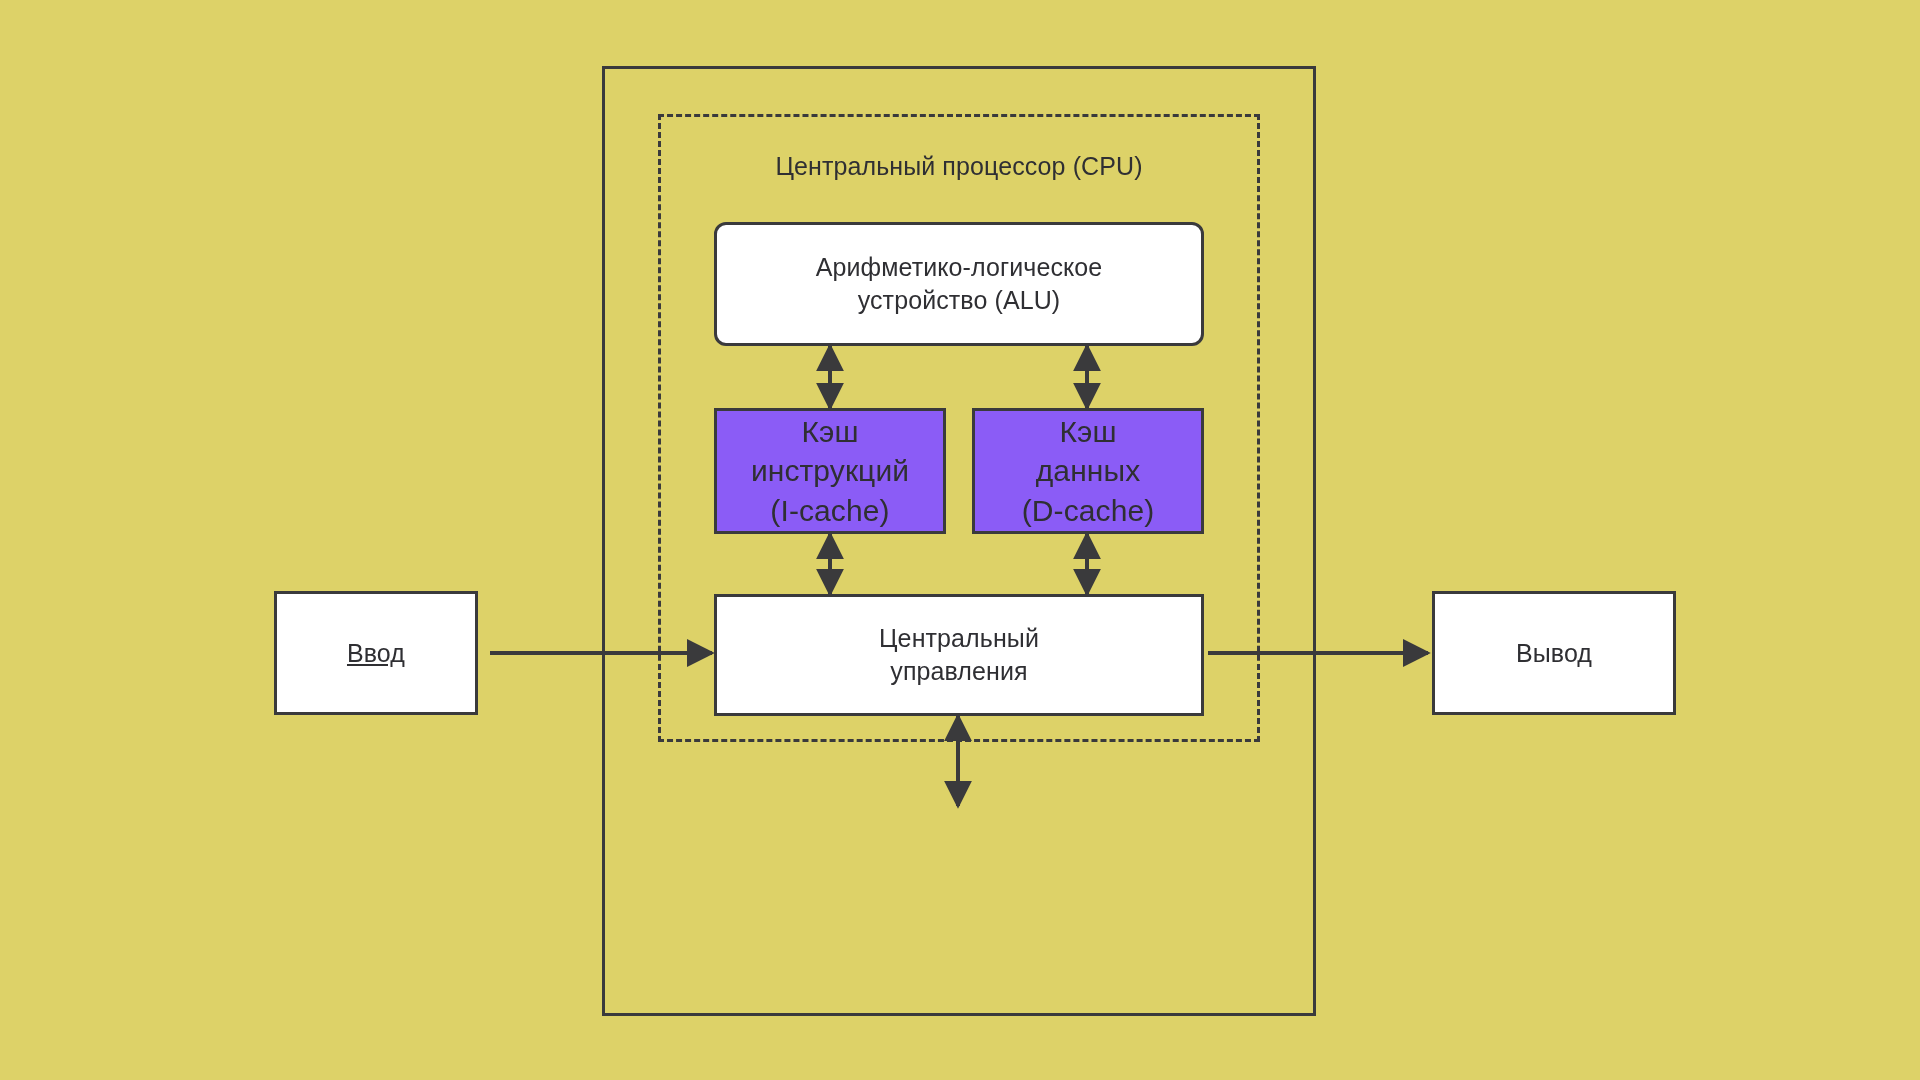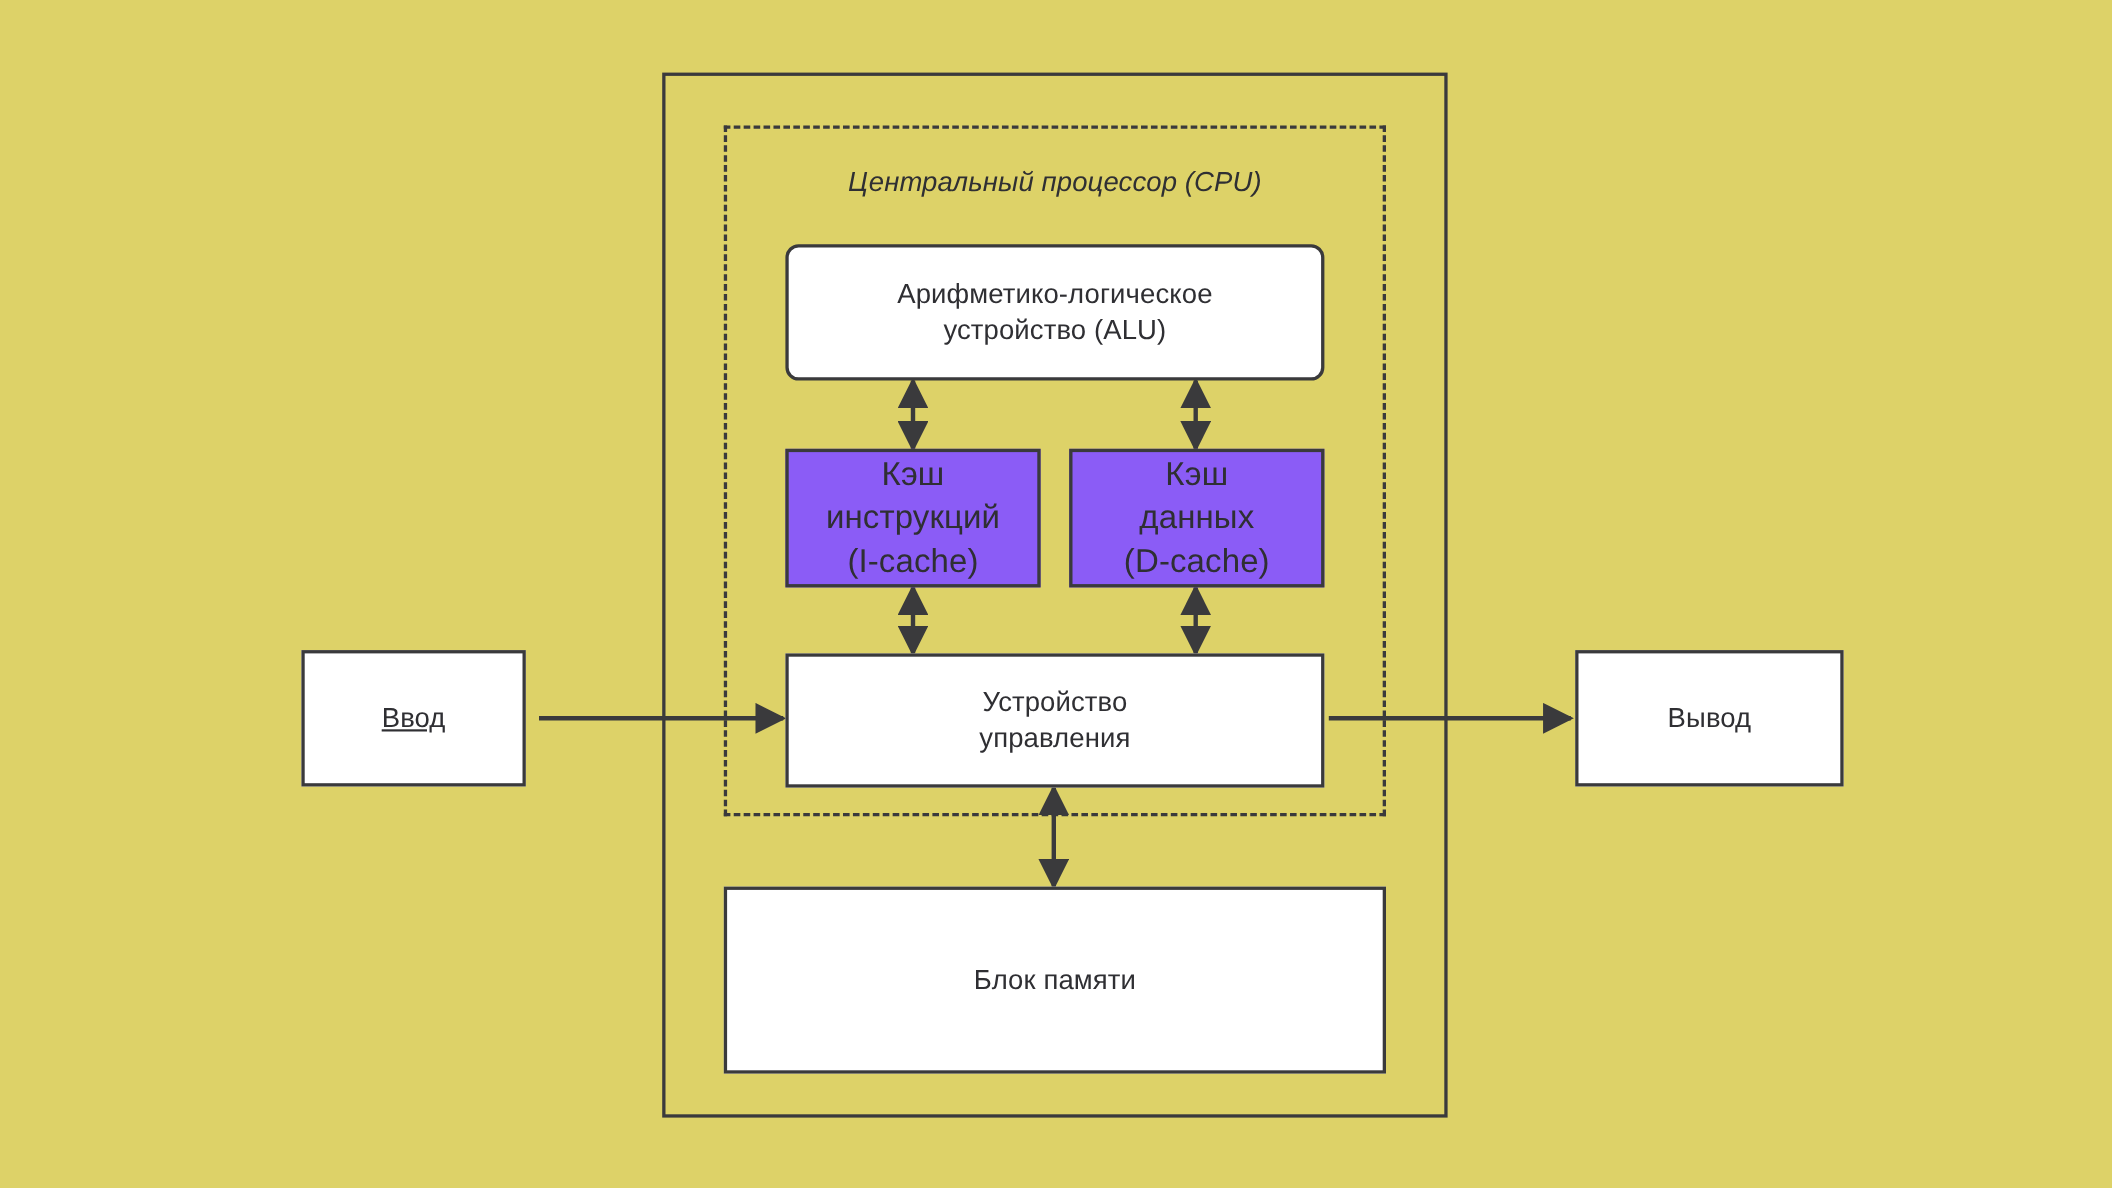--- a/index.html
+++ b/index.html
@@ -51,21 +51,20 @@
     background: #8b5cf6;
     font-size: 30px;
   }
 
   .cpu-title {
     position: absolute;
     text-align: center;
     font-size: 25px;
     letter-spacing: 0.1px;
     white-space: nowrap;
-    font-style: italic;
   }
 
   svg.wires {
     position: absolute;
     left: 0;
     top: 0;
     width: 1920px;
     height: 1080px;
     overflow: visible;
     pointer-events: none;
@@ -111,22 +110,21 @@
 устройство (ALU)</div>
 
   <div class="abs node cache" style="left:714px; top:408px; width:232px; height:126px;">Кэш
 инструкций
 (I-cache)</div>
 
   <div class="abs node cache" style="left:972px; top:408px; width:232px; height:126px;">Кэш
 данных
 (D-cache)</div>
 
-  <div class="abs node" style="left:714px; top:594px; width:490px; height:122px;">Устройство
+  <div class="abs node" style="left:714px; top:594px; width:490px; height:122px;">Центральный
 управления</div>
 
-  <div class="abs node" style="left:658px; top:806px; width:602px; height:170px;">Блок памяти</div>
 
   <div class="abs node" style="left:274px; top:591px; width:204px; height:124px;text-decoration:underline;">Ввод</div>
 
   <div class="abs node" style="left:1432px; top:591px; width:244px; height:124px;">Вывод</div>
 
 </div>
 
 </body></html>

